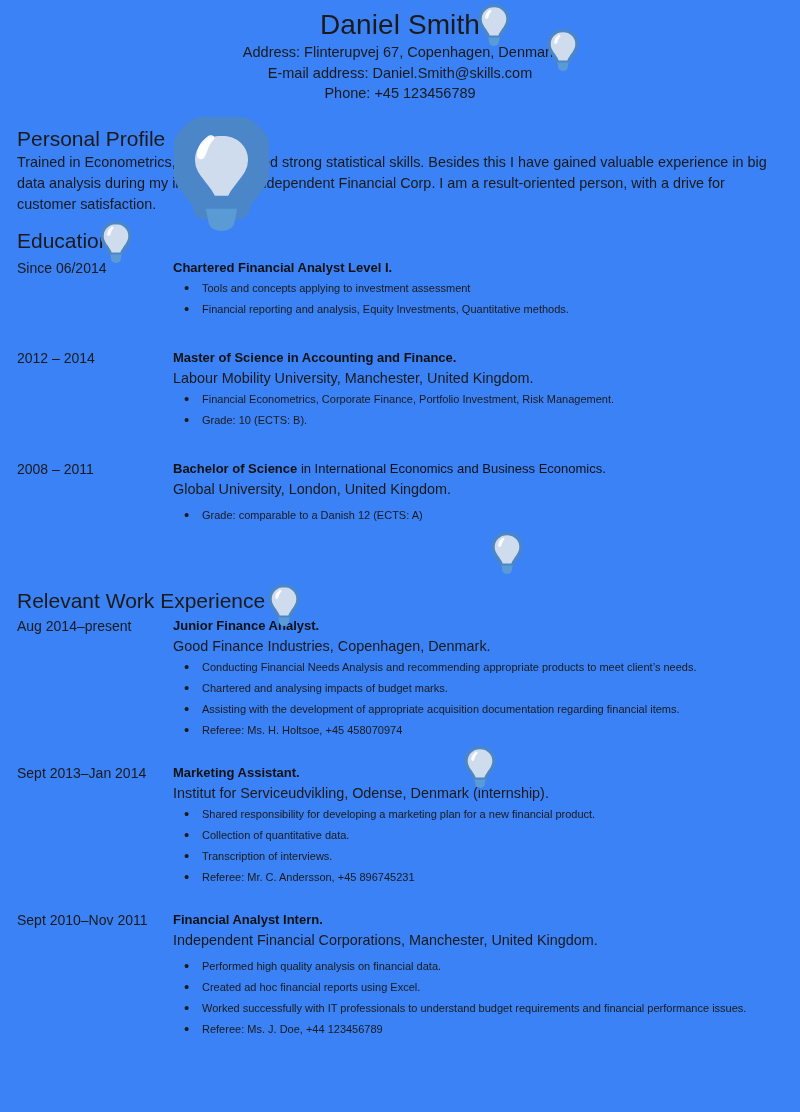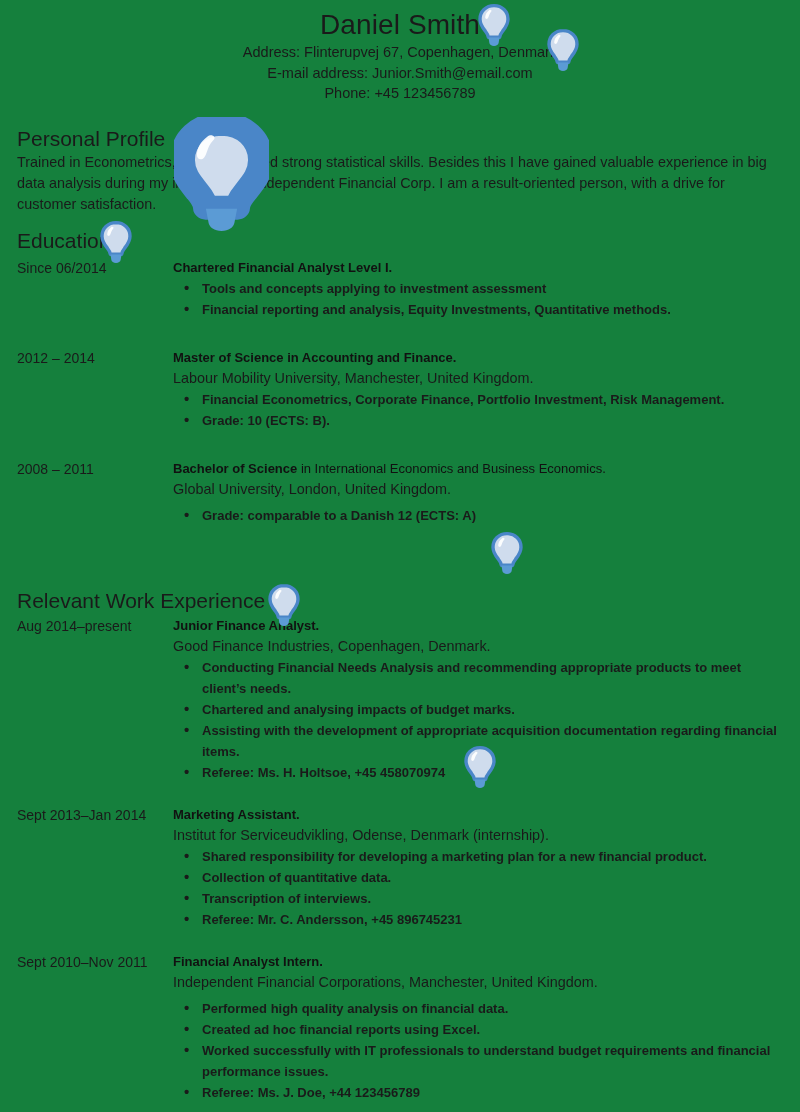--- a/index.html
+++ b/index.html
@@ -8,21 +8,21 @@
     background: #ffffff;
   }
   body {
     font-family: "Liberation Sans", sans-serif;
     color: #1a1a1a;
   }
   #page {
     position: relative;
     width: 800px;
     height: 1112px;
-    background: #15803d;
+    background: #3b82f6;
     overflow: hidden;
   }
 
   
   .header {
     position: absolute;
     left: 17px;
     top: 8px;
     width: 766px;
     text-align: center;
@@ -92,24 +92,23 @@
     color: #1a1a1a;
   }
   ul.bullets {
     list-style: none;
     margin: 0;
     padding: 0;
   }
   ul.bullets li {
     position: relative;
     padding-left: 29px;
-    font-size: 13px;
+    font-size: 11px;
     line-height: 21px;
     color: #1a1a1a;
-    font-weight: bold;
   }
   ul.bullets li::before {
     content: "\2022";
     position: absolute;
     left: 11px;
     top: -1px;
     font-size: 15px;
     color: #1a1a1a;
   }
   .gap-sm { height: 5px; }
@@ -122,21 +121,21 @@
   .bulb svg { display: block; width: 100%; height: 100%; }
 </style>
 </head>
 <body>
 
 <div id="page">
 
   <div class="header">
     <div class="cv-name">Daniel Smith</div>
     <div class="cv-contact">Address: Flinterupvej 67, Copenhagen, Denmark</div>
-    <div class="cv-contact">E-mail address: Junior.Smith@email.com</div>
+    <div class="cv-contact">E-mail address: Daniel.Smith@skills.com</div>
     <div class="cv-contact">Phone: +45 123456789</div>
   </div>
 
   <div style="position:absolute; left:17px; top:126px; width:766px;">
     <div class="section-title">Personal Profile</div>
     <p class="profile-text">Trained in Econometrics, I have acquired strong statistical skills. Besides this I have gained valuable experience in big data analysis during my internship at Independent Financial Corp. I am a result-oriented person, with a drive for customer satisfaction.</p>
   </div>
 
   <div style="position:absolute; left:17px; top:228px; width:766px;">
     <div class="section-title">Education</div>

